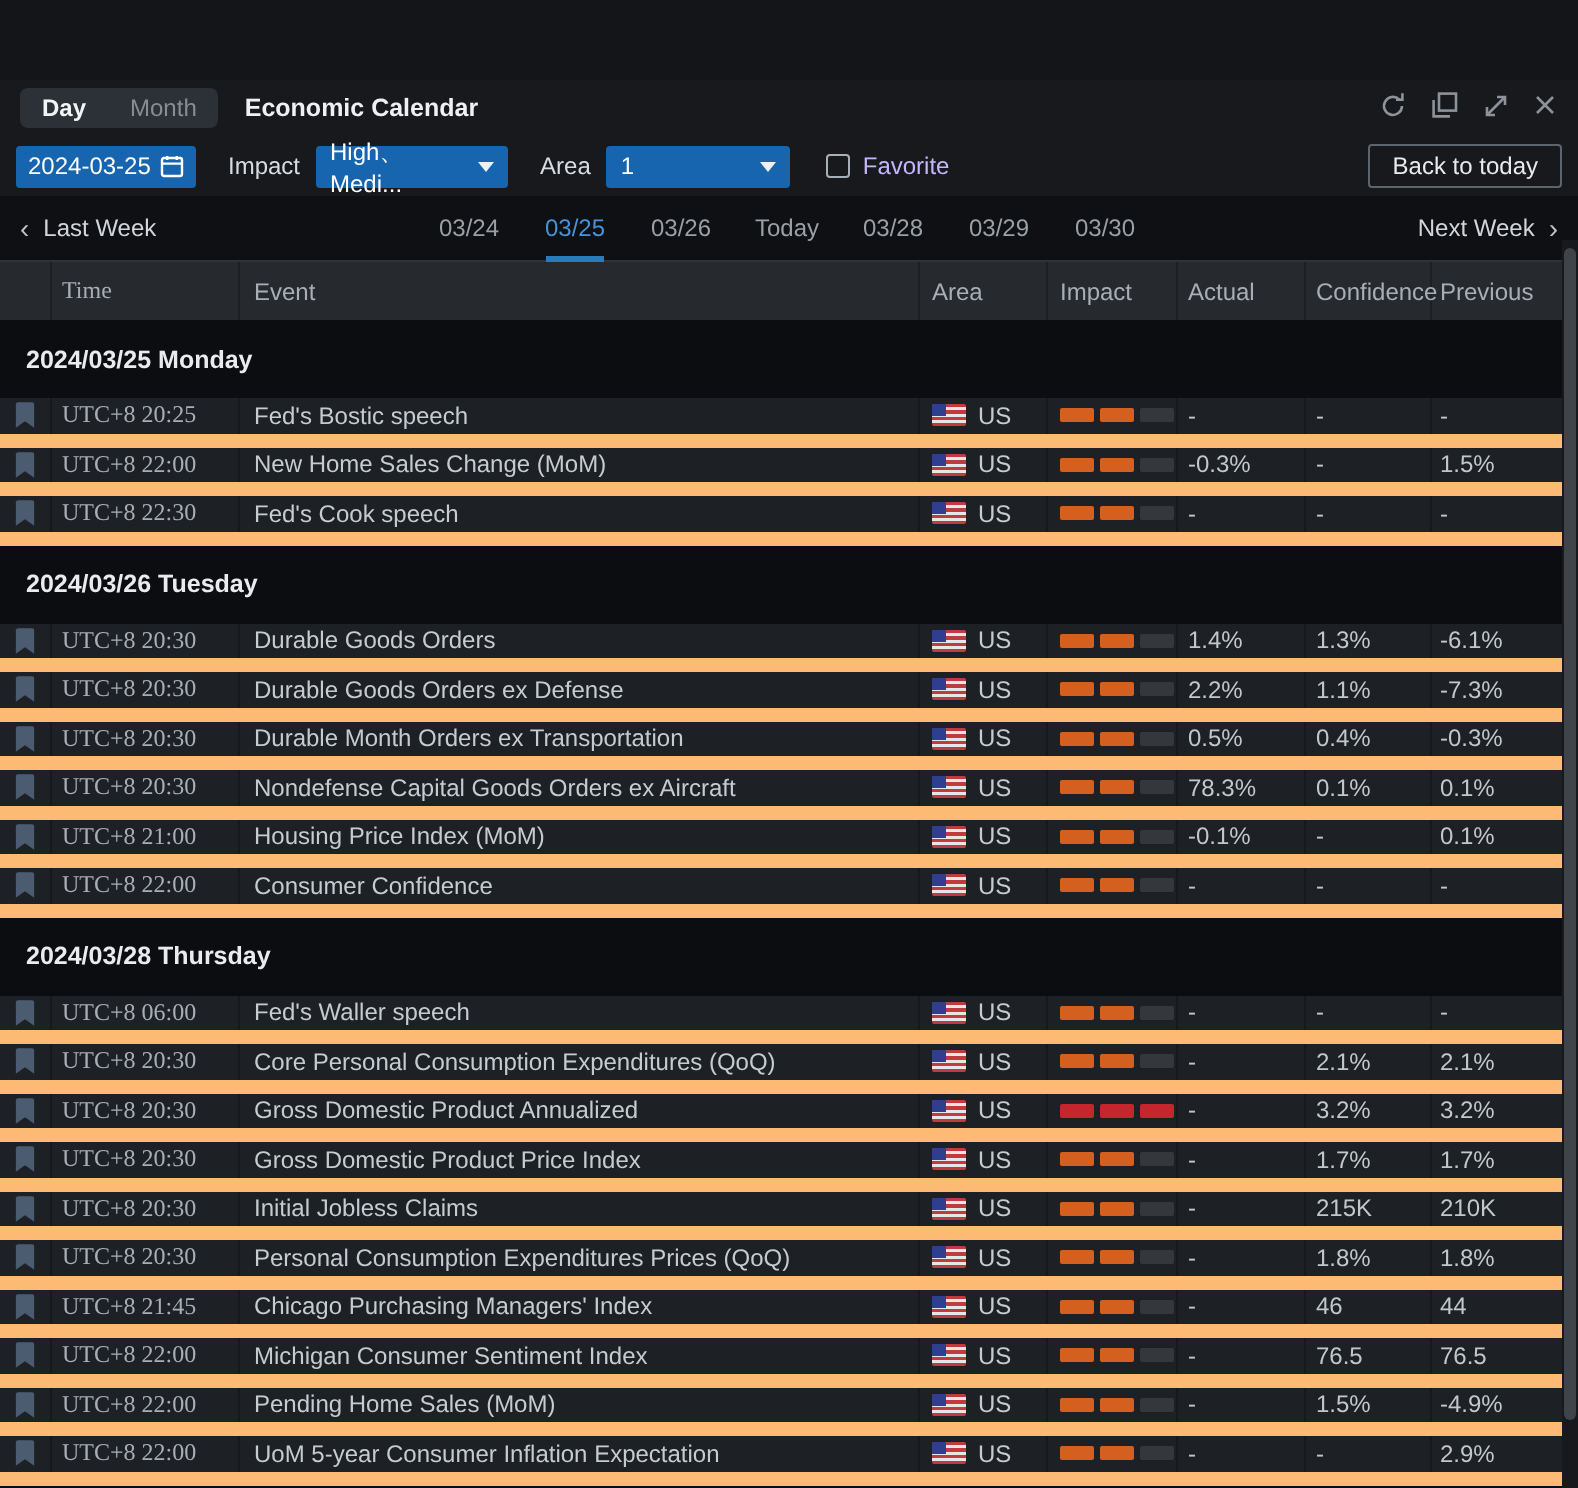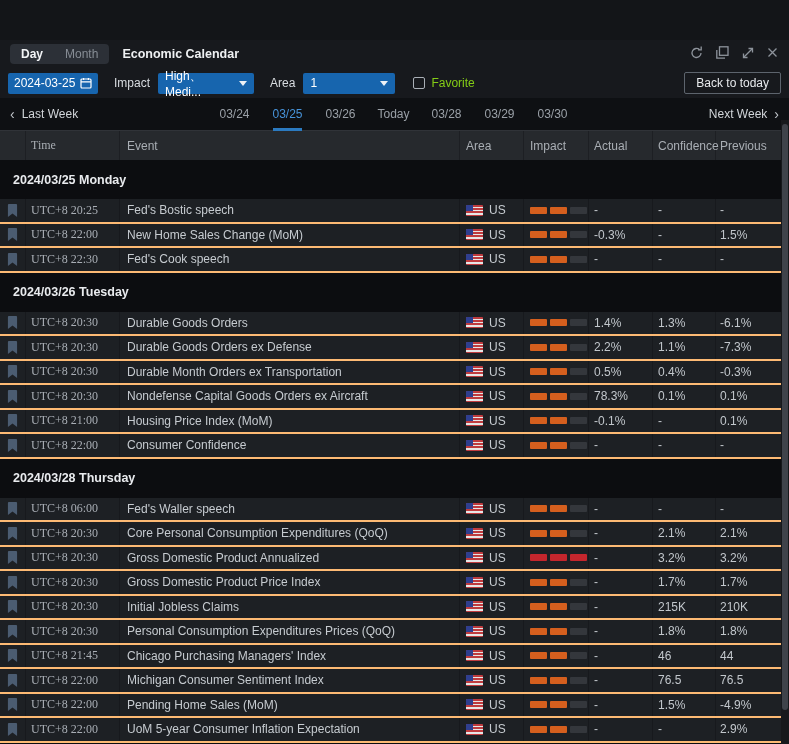--- a/index.html
+++ b/index.html
@@ -24,21 +24,21 @@
   .filterbar { height:30px; background:#17191d; display:flex; align-items:center; padding:0 8px; }
   .date-input { width:90px; height:21px; background:#1765ae; border-radius:2px; display:flex; align-items:center; padding:0 6px; color:#fff; }
   .date-input .val { flex:1; }
   .flabel { color:#d8dce0; margin:0 8px 0 16px; }
   .select { height:21px; background:#1765ae; border-radius:2px; display:flex; align-items:center; color:#fff; padding:0 7px; }
   .select.impact { width:96px; }
   .select.area { width:92px; }
   .caret { margin-left:auto; width:0; height:0; border-left:4px solid transparent; border-right:4px solid transparent; border-top:5px solid #eef2f6; }
   .fav { display:flex; align-items:center; margin-left:18px; gap:6px; }
   .checkbox { width:12px; height:12px; border:1.5px solid #a9afb6; border-radius:2px; background:transparent; }
-  .fav-label { color:#84cc16; }
+  .fav-label { color:#c4b5fd; }
   .backbtn { margin-left:auto; height:22px; border:1px solid #5d646d; border-radius:2px; color:#e8eaed; padding:0 11px; display:flex; align-items:center; background:transparent; font-size:12px; }
   
   .weeknav { height:33px; background:#0e1013; display:flex; align-items:center; padding:0 10px; border-bottom:1px solid #303338; }
   .wk-side { display:flex; align-items:center; gap:7px; color:#d2d6da; }
   .chev { color:#c0c5ca; font-size:14px; line-height:1; }
   .days { flex:1; display:flex; justify-content:center; }
   .day { width:53px; text-align:center; color:#9aa0a7; position:relative; height:33px; line-height:32px; }
   .day.sel { color:#4793d9; }
   .day.sel::after { content:''; position:absolute; left:12px; right:12px; bottom:0; height:3px; background:#2b7ac0; }
   
@@ -47,21 +47,21 @@
   .c-bm { width:26px; justify-content:center; }
   .c-time { width:94px; padding-left:5px;font-family:Liberation Serif, serif; }
   .c-event { width:340px; padding-left:7px; }
   .c-area { width:64px; padding-left:6px; }
   .c-impact { width:65px; padding-left:6px; }
   .c-actual { width:64px; padding-left:5px; }
   .c-cons { width:63px; padding-left:5px; }
   .c-prev { flex:1; padding-left:4px; border-right:none !important; }
   .tbody { }
   .section-header { height:39px; background:#0c0d10; display:flex; align-items:center; padding-left:13px; font-weight:bold; color:#e9ebee; font-size:12.5px; }
-  .row { height:24.5px; background:#1d2024; display:flex; align-items:stretch; border-bottom:2px solid #fdba74; }
+  .row { height:24.5px; background:#1d2024; display:flex; align-items:stretch; border-bottom:7px solid #fdba74; }
   .row .cell { display:flex; align-items:center; border-right:1px solid #17191d; overflow:hidden; white-space:nowrap; }
   .row .c-time { color:#a9aeb5; }
   .row .c-event { color:#c6cbd0; }
   .row .c-actual, .row .c-cons, .row .c-prev { color:#c2c7cc; }
   .bm-svg { width:11px; height:13px; fill:#4b5c71; display:block; }
   .flag { width:17px; height:11px; border-radius:1px; position:relative; flex:none; margin-right:6px;
           background:repeating-linear-gradient(to bottom, #bf3b3e 0 1.6px, #e6e6e6 1.6px 3.2px); overflow:hidden; }
   .flag .canton { position:absolute; left:0; top:0; width:7px; height:6px; background:#2f3f8f; }
   .area-txt { color:#c6cbd0; }
   .bar { width:17px; height:7px; background:#34373c; border-radius:1px; margin-right:3px; flex:none; }

